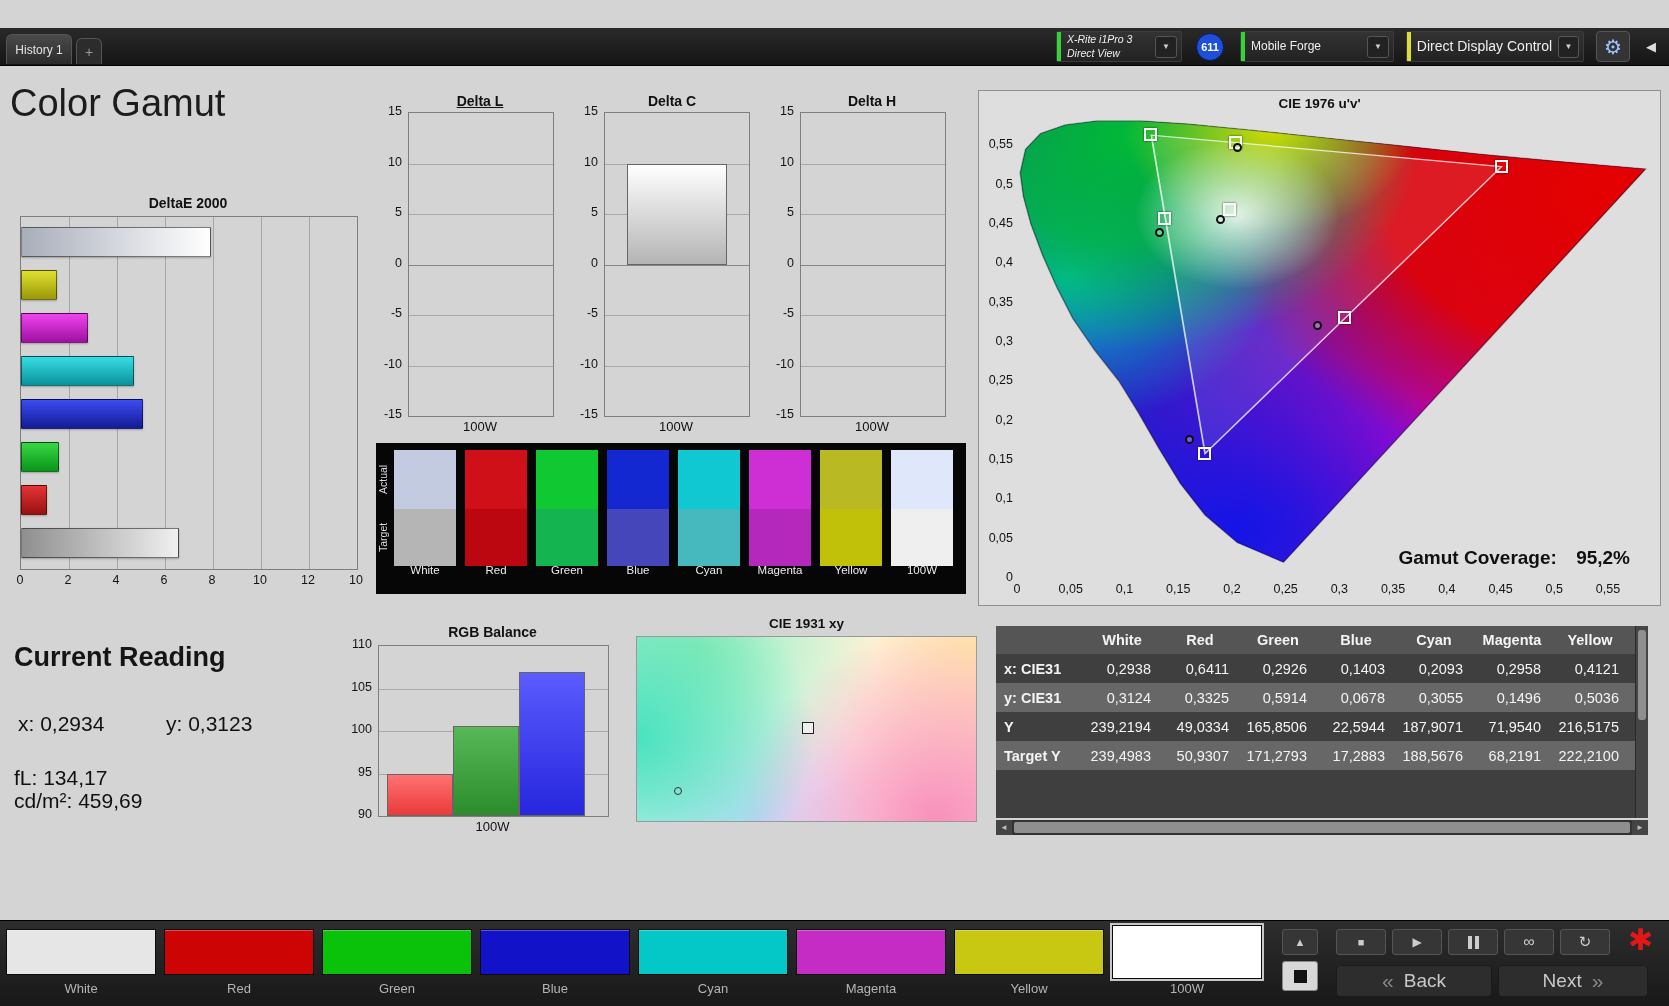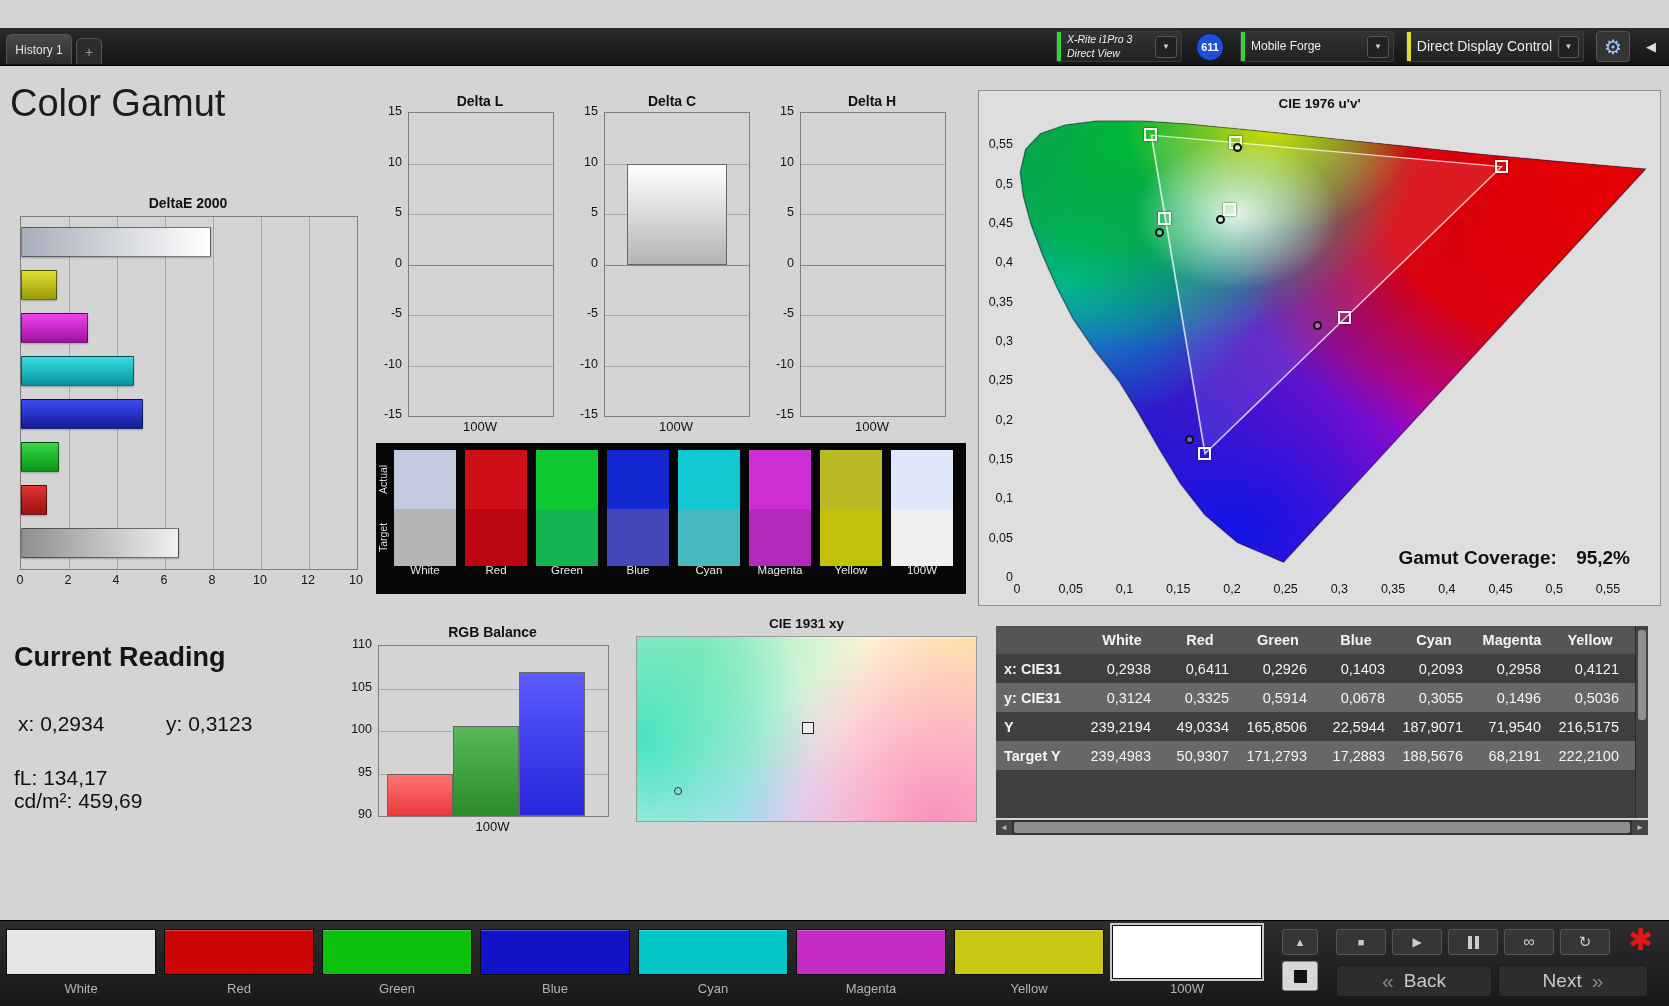--- a/index.html
+++ b/index.html
@@ -148,21 +148,21 @@
       <div class="hbar" style="top: 10px; width: 189.6px; background: linear-gradient(90deg, rgb(168, 174, 186), rgb(255, 255, 255));"></div>
       <div class="hbar" style="top: 53px; width: 36px; background: linear-gradient(rgb(224, 224, 48), rgb(154, 154, 8));"></div>
       <div class="hbar" style="top: 96px; width: 67.2px; background: linear-gradient(rgb(238, 68, 238), rgb(160, 16, 160));"></div>
       <div class="hbar" style="top: 139px; width: 112.8px; background: linear-gradient(rgb(56, 220, 228), rgb(8, 147, 155));"></div>
       <div class="hbar" style="top: 182px; width: 122.4px; background: linear-gradient(rgb(60, 76, 240), rgb(19, 27, 150));"></div>
       <div class="hbar" style="top: 225px; width: 38.4px; background: linear-gradient(rgb(56, 216, 70), rgb(10, 149, 24));"></div>
       <div class="hbar" style="top: 268px; width: 26.4px; background: linear-gradient(rgb(230, 52, 52), rgb(153, 17, 17));"></div>
       <div class="hbar" style="top: 311px; width: 158.4px; background: linear-gradient(90deg, rgb(143, 143, 143), rgb(240, 240, 240));"></div>
     </div>
 
-  <div class="chart-title" style="left:408px;top:93px;width:144px;">Delta L</div>
+  <div class="chart-title" style="left:408px;top:93px;width:144px;text-decoration:underline;">Delta L</div>
   <div class="plot" id="plot-dl" style="left:408px;top:112px;width:144px;height:303px;">
       <div class="hgrid" style="top: 50.5px;"></div>
       <div class="hgrid" style="top: 101px;"></div>
       <div class="hgrid zero" style="top: 151.5px;"></div>
       <div class="hgrid" style="top: 202px;"></div>
       <div class="hgrid" style="top: 252.5px;"></div>
     </div>
   <div class="xlabel" style="left:408px;top:419px;width:144px;">100W</div>
 
   <div class="chart-title" style="left:600px;top:93px;width:144px;">Delta C</div>

